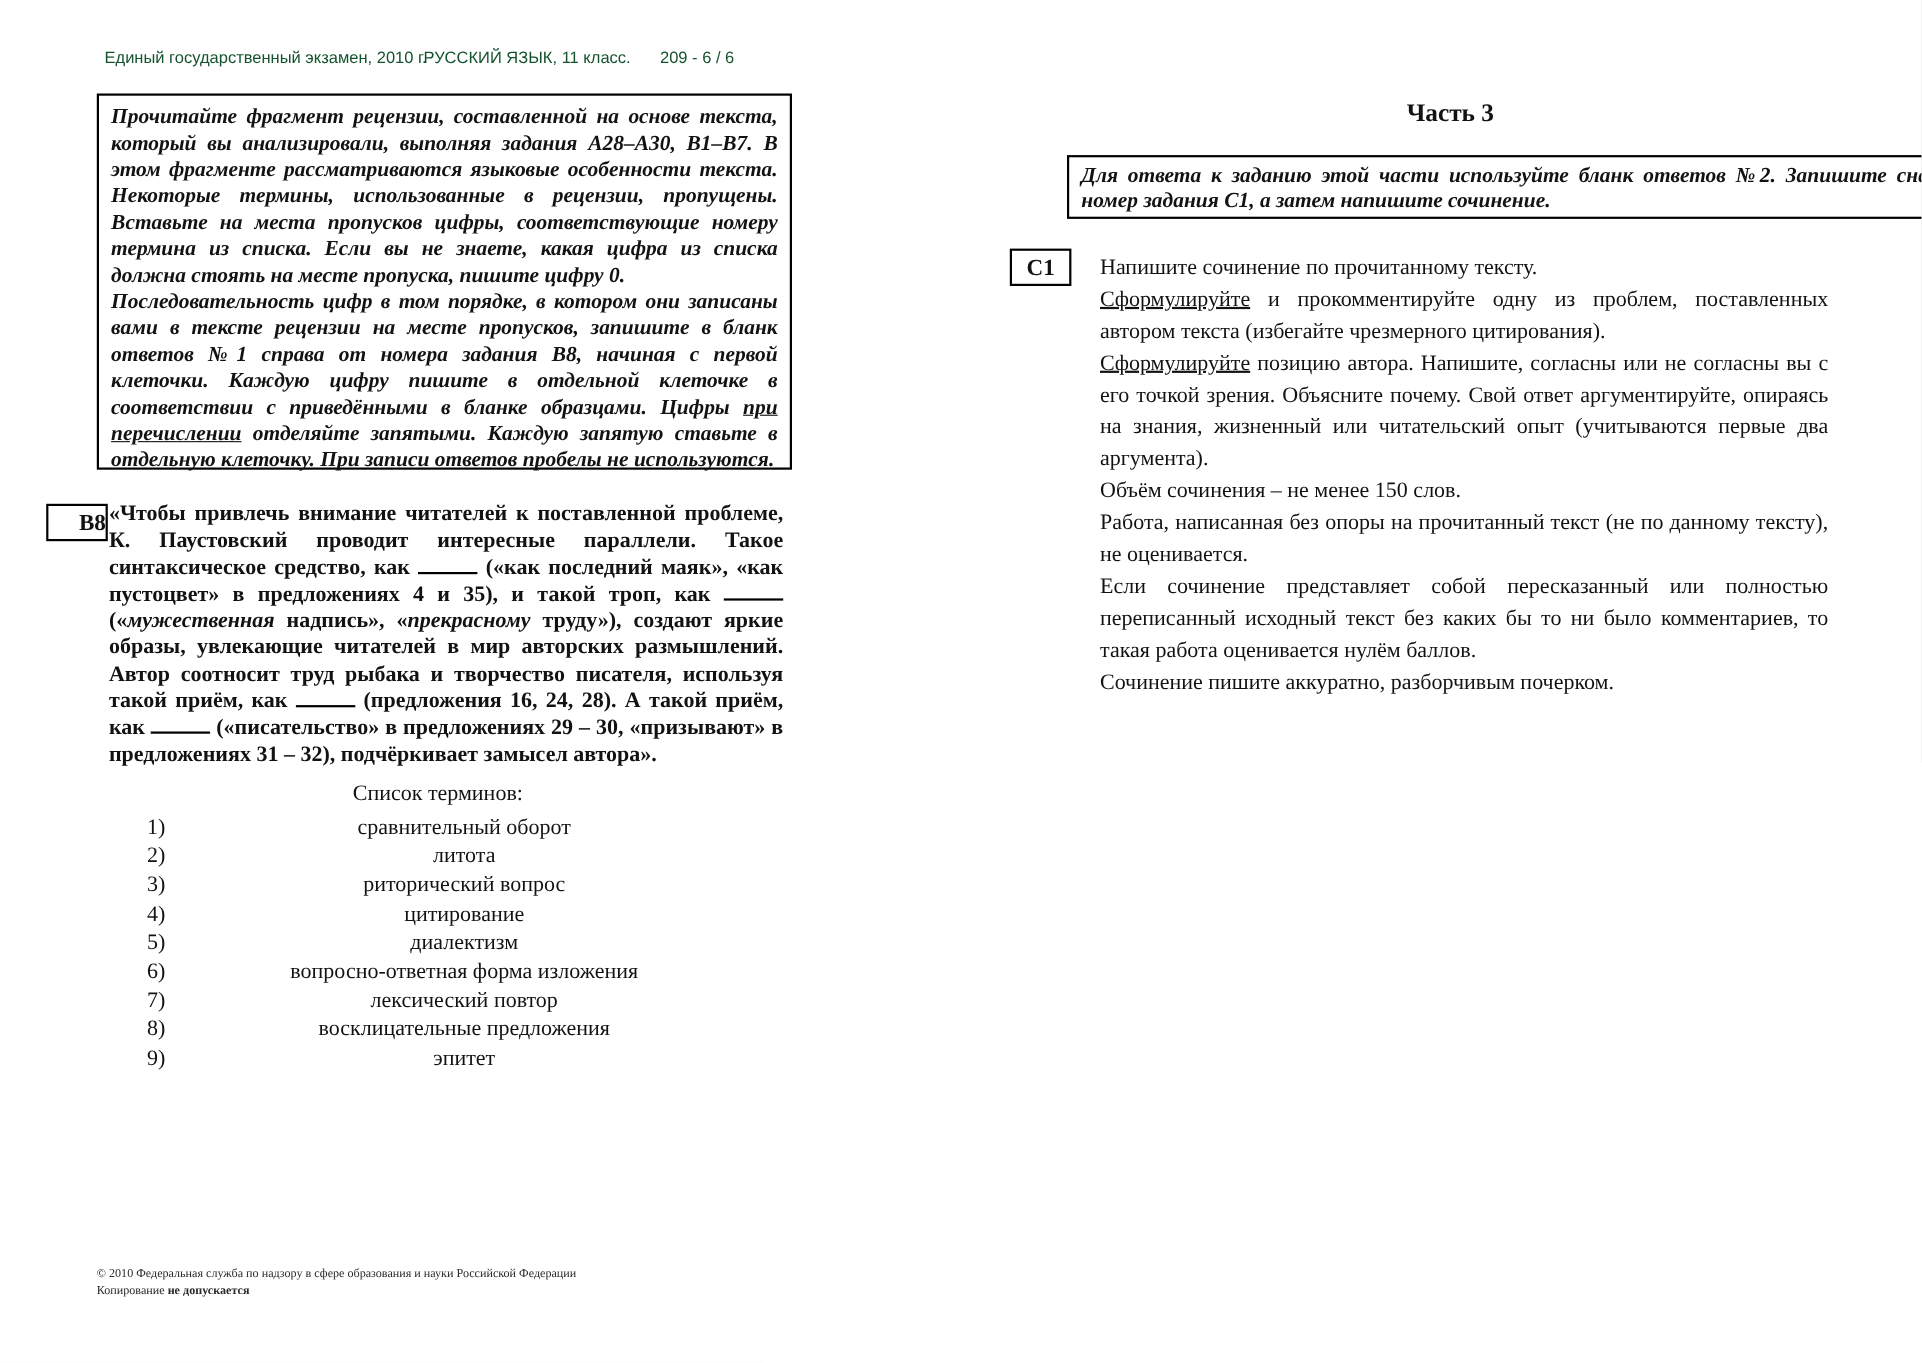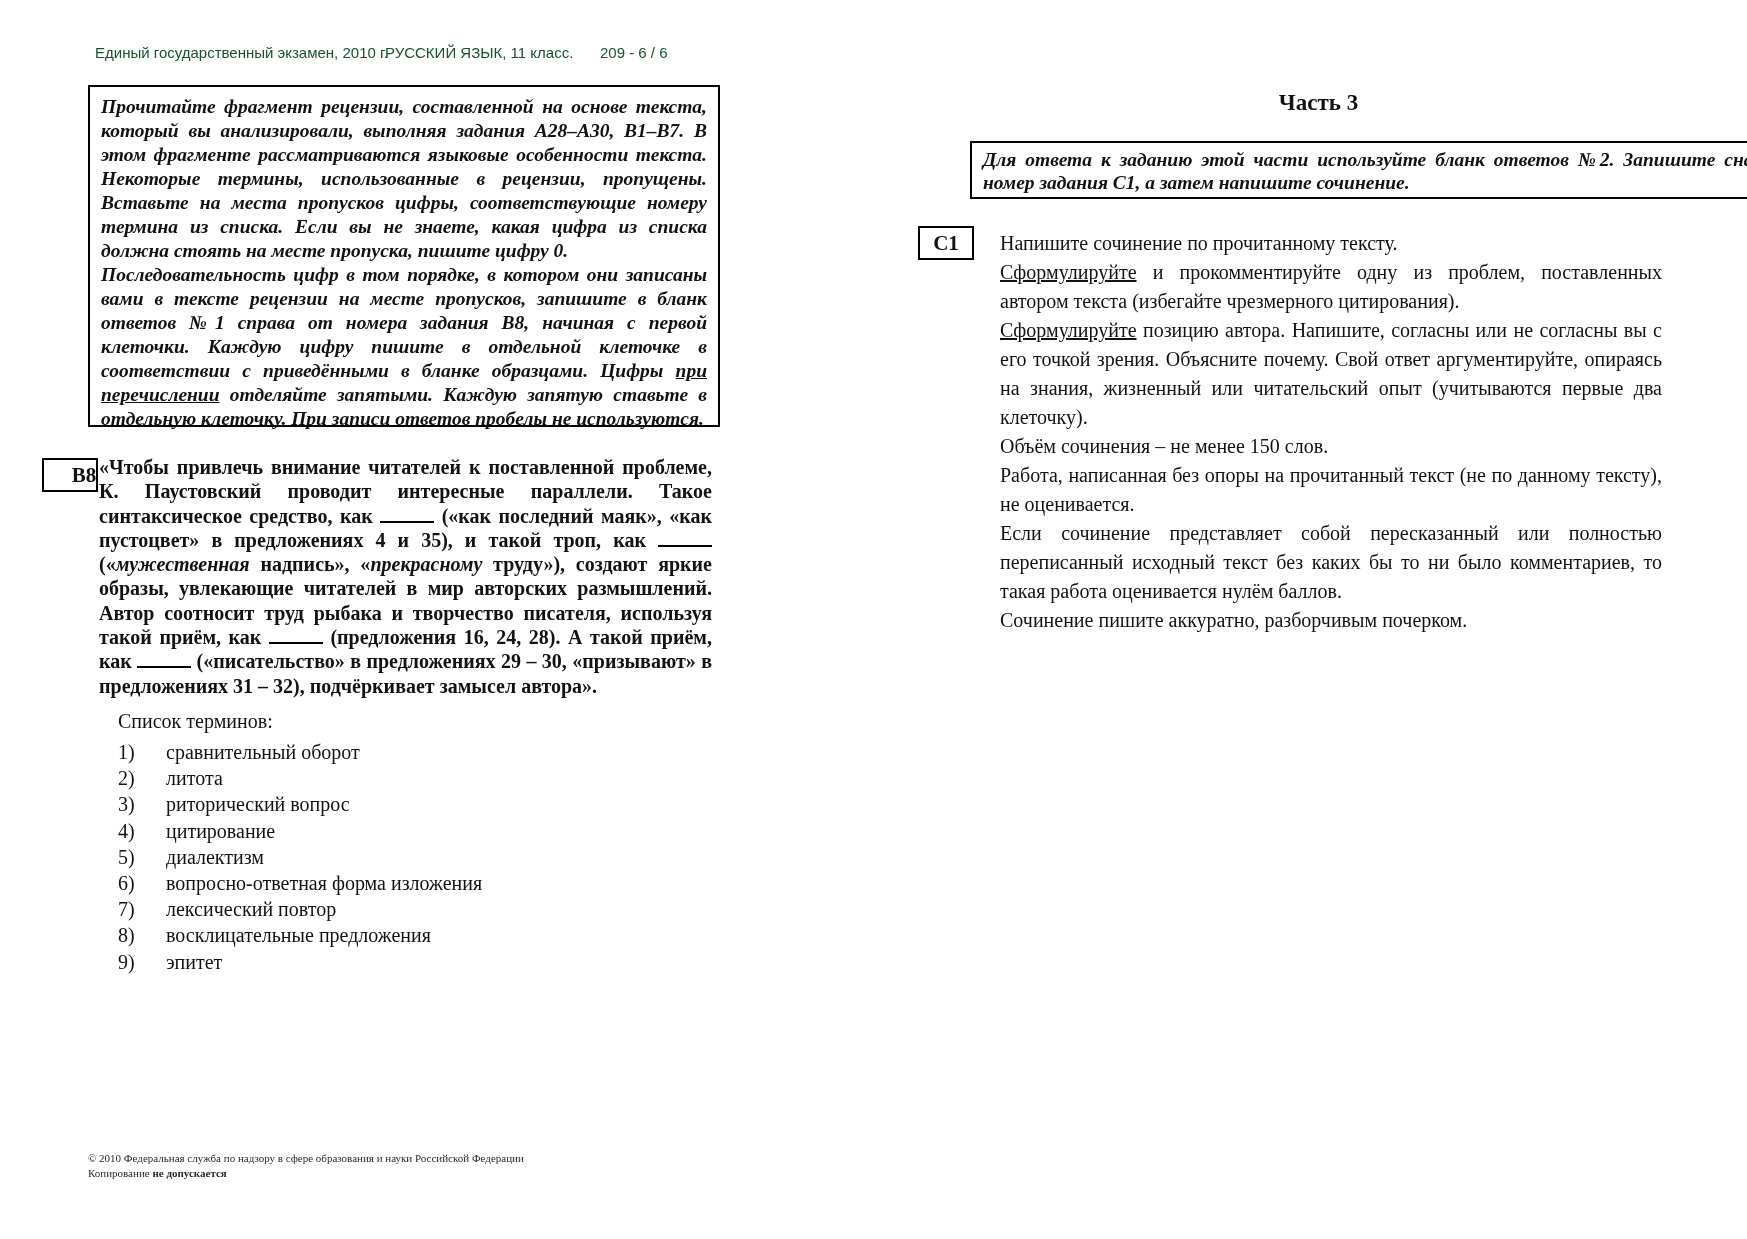--- a/index.html
+++ b/index.html
@@ -44,21 +44,21 @@
 
   .b8-quote{
     left:99px;top:455px;width:613px;
     font-weight:bold;font-size:20px;line-height:24.3px;
   }
   .blank{
     display:inline-block;width:54px;height:14px;
     border-bottom:2px solid #000;
   }
 
-  .terms{left:118px;top:710px;width:560px;font-size:20px;}
+  .terms{left:118px;top:710px;width:560px;font-size:20px;text-align:center;}
   .terms-title{margin:0 0 6px 0;}
   .term-row{display:flex;line-height:26.2px;}
   .term-num{width:48px;flex:0 0 48px;}
   .term-label{flex:1;}
 
   .part3-title{
     left:970px;top:90px;width:697px;
     text-align:center;font-weight:bold;font-size:23px;
   }
   .part3-box{
@@ -148,21 +148,21 @@
     <span>Для ответа к заданию этой части используйте бланк ответов №2. </span><span>Запишите сначала номер задания С1, а затем напишите сочинение.</span>
   </div>
 
   <div class="abs task-label c1-label">
     <span>С1</span>
   </div>
 
   <div class="abs c1-text just">
     <p>Напишите сочинение по прочитанному тексту.</p>
     <p><span class="ul">Сформулируйте</span><span> и прокомментируйте одну из проблем, поставленных автором текста (избегайте чрезмерного цитирования).</span></p>
-    <p><span class="ul">Сформулируйте</span><span> позицию автора. Напишите, согласны или не согласны вы с его точкой зрения. Объясните почему. Свой ответ аргументируйте, опираясь на знания, жизненный или читательский опыт (учитываются первые два клеточку).</span></p>
+    <p><span class="ul">Сформулируйте</span><span> позицию автора. Напишите, согласны или не согласны вы с его точкой зрения. Объясните почему. Свой ответ аргументируйте, опираясь на знания, жизненный или читательский опыт (учитываются первые два аргумента).</span></p>
     <p>Объём сочинения – не менее 150 слов.</p>
     <p>Работа, написанная без опоры на прочитанный текст (не по данному тексту), не оценивается.</p>
     <p>Если сочинение представляет собой пересказанный или полностью переписанный исходный текст без каких бы то ни было комментариев, то такая работа оценивается нулём баллов.</p>
     <p>Сочинение пишите аккуратно, разборчивым почерком.</p>
   </div>
 
   <div class="abs footer">
     <div>© 2010  Федеральная служба по надзору в сфере образования и науки Российской Федерации</div>
     <div class="line2"><span>Копирование </span><span class="b">не допускается</span></div>
   </div>

